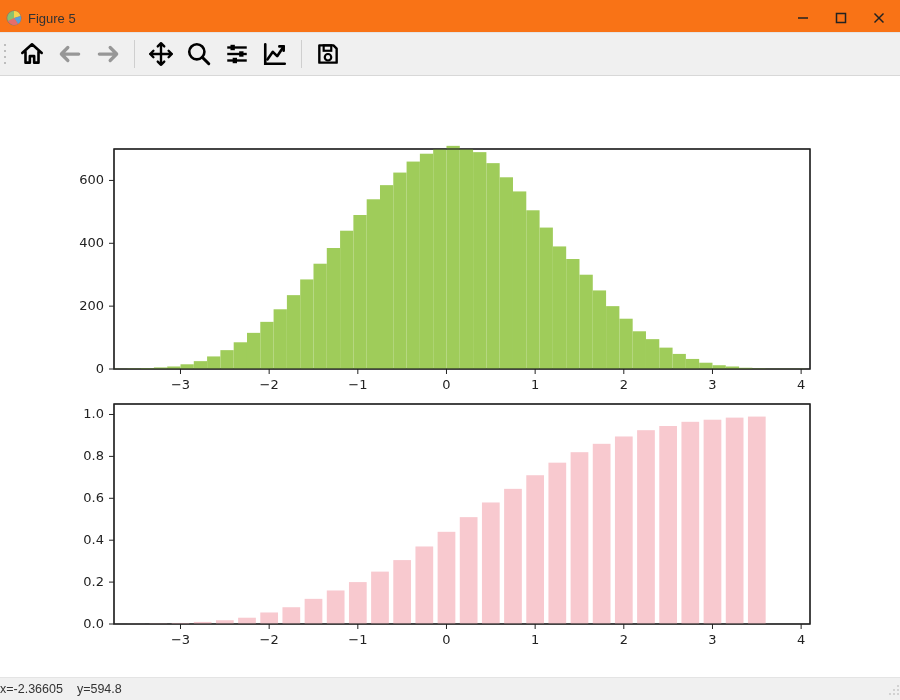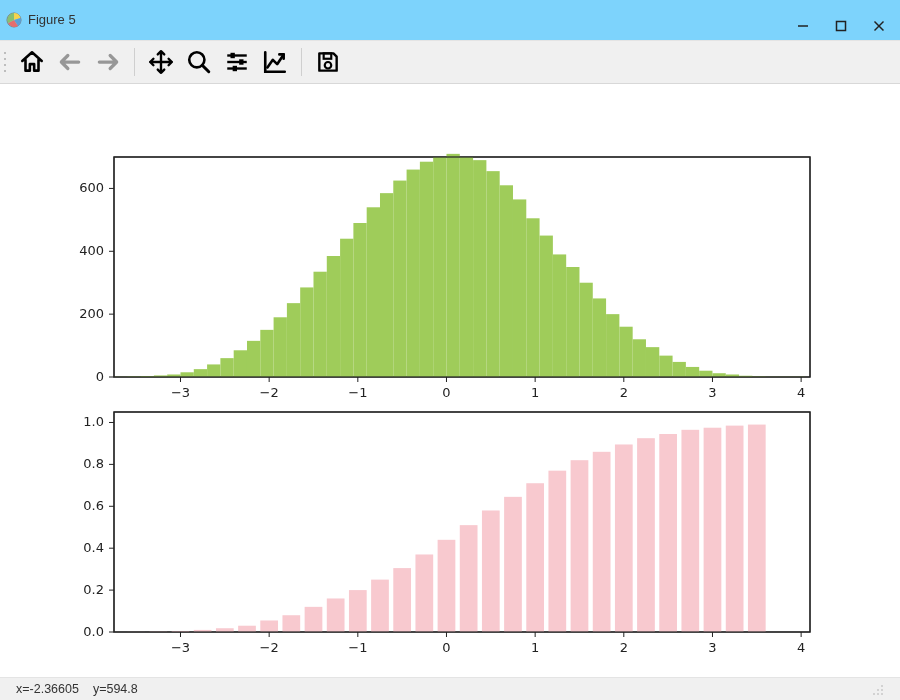--- a/index.html
+++ b/index.html
@@ -17,23 +17,23 @@
     display: flex;
     flex-direction: column;
     width: 100%;
     height: 100%;
   }
 
   
   .titlebar {
     height: 28px;
     display: flex;
-    align-items: flex-start;
-    padding: 12px 2px 0 6px;
-    background: #7dd3fc;
+    align-items: center;
+    padding: 4px 2px 0 6px;
+    background: #f97316;
     color: #333;
   }
   .titlebar .favicon {
     width: 16px;
     height: 16px;
     margin-right: 6px;
     position: relative;
   }
   .titlebar .favicon svg { display:block; }
   .titlebar .title {
@@ -97,21 +97,21 @@
     left:0; top:0;
   }
 
   
   .statusbar {
     height: 22px;
     background: #f0f0f0;
     border-top: 1px solid #e4e4e4;
     display:flex;
     align-items:center;
-    padding: 0 16px;
+    padding: 0 0;
     color:#333;
     font-size: 12.5px;
   }
   .statusbar span + span { margin-left: 14px; }
   .statusbar .grip-corner {
     margin-left:auto;
     width: 14px;
     height: 14px;
     color:#c8c8c8;
   }

